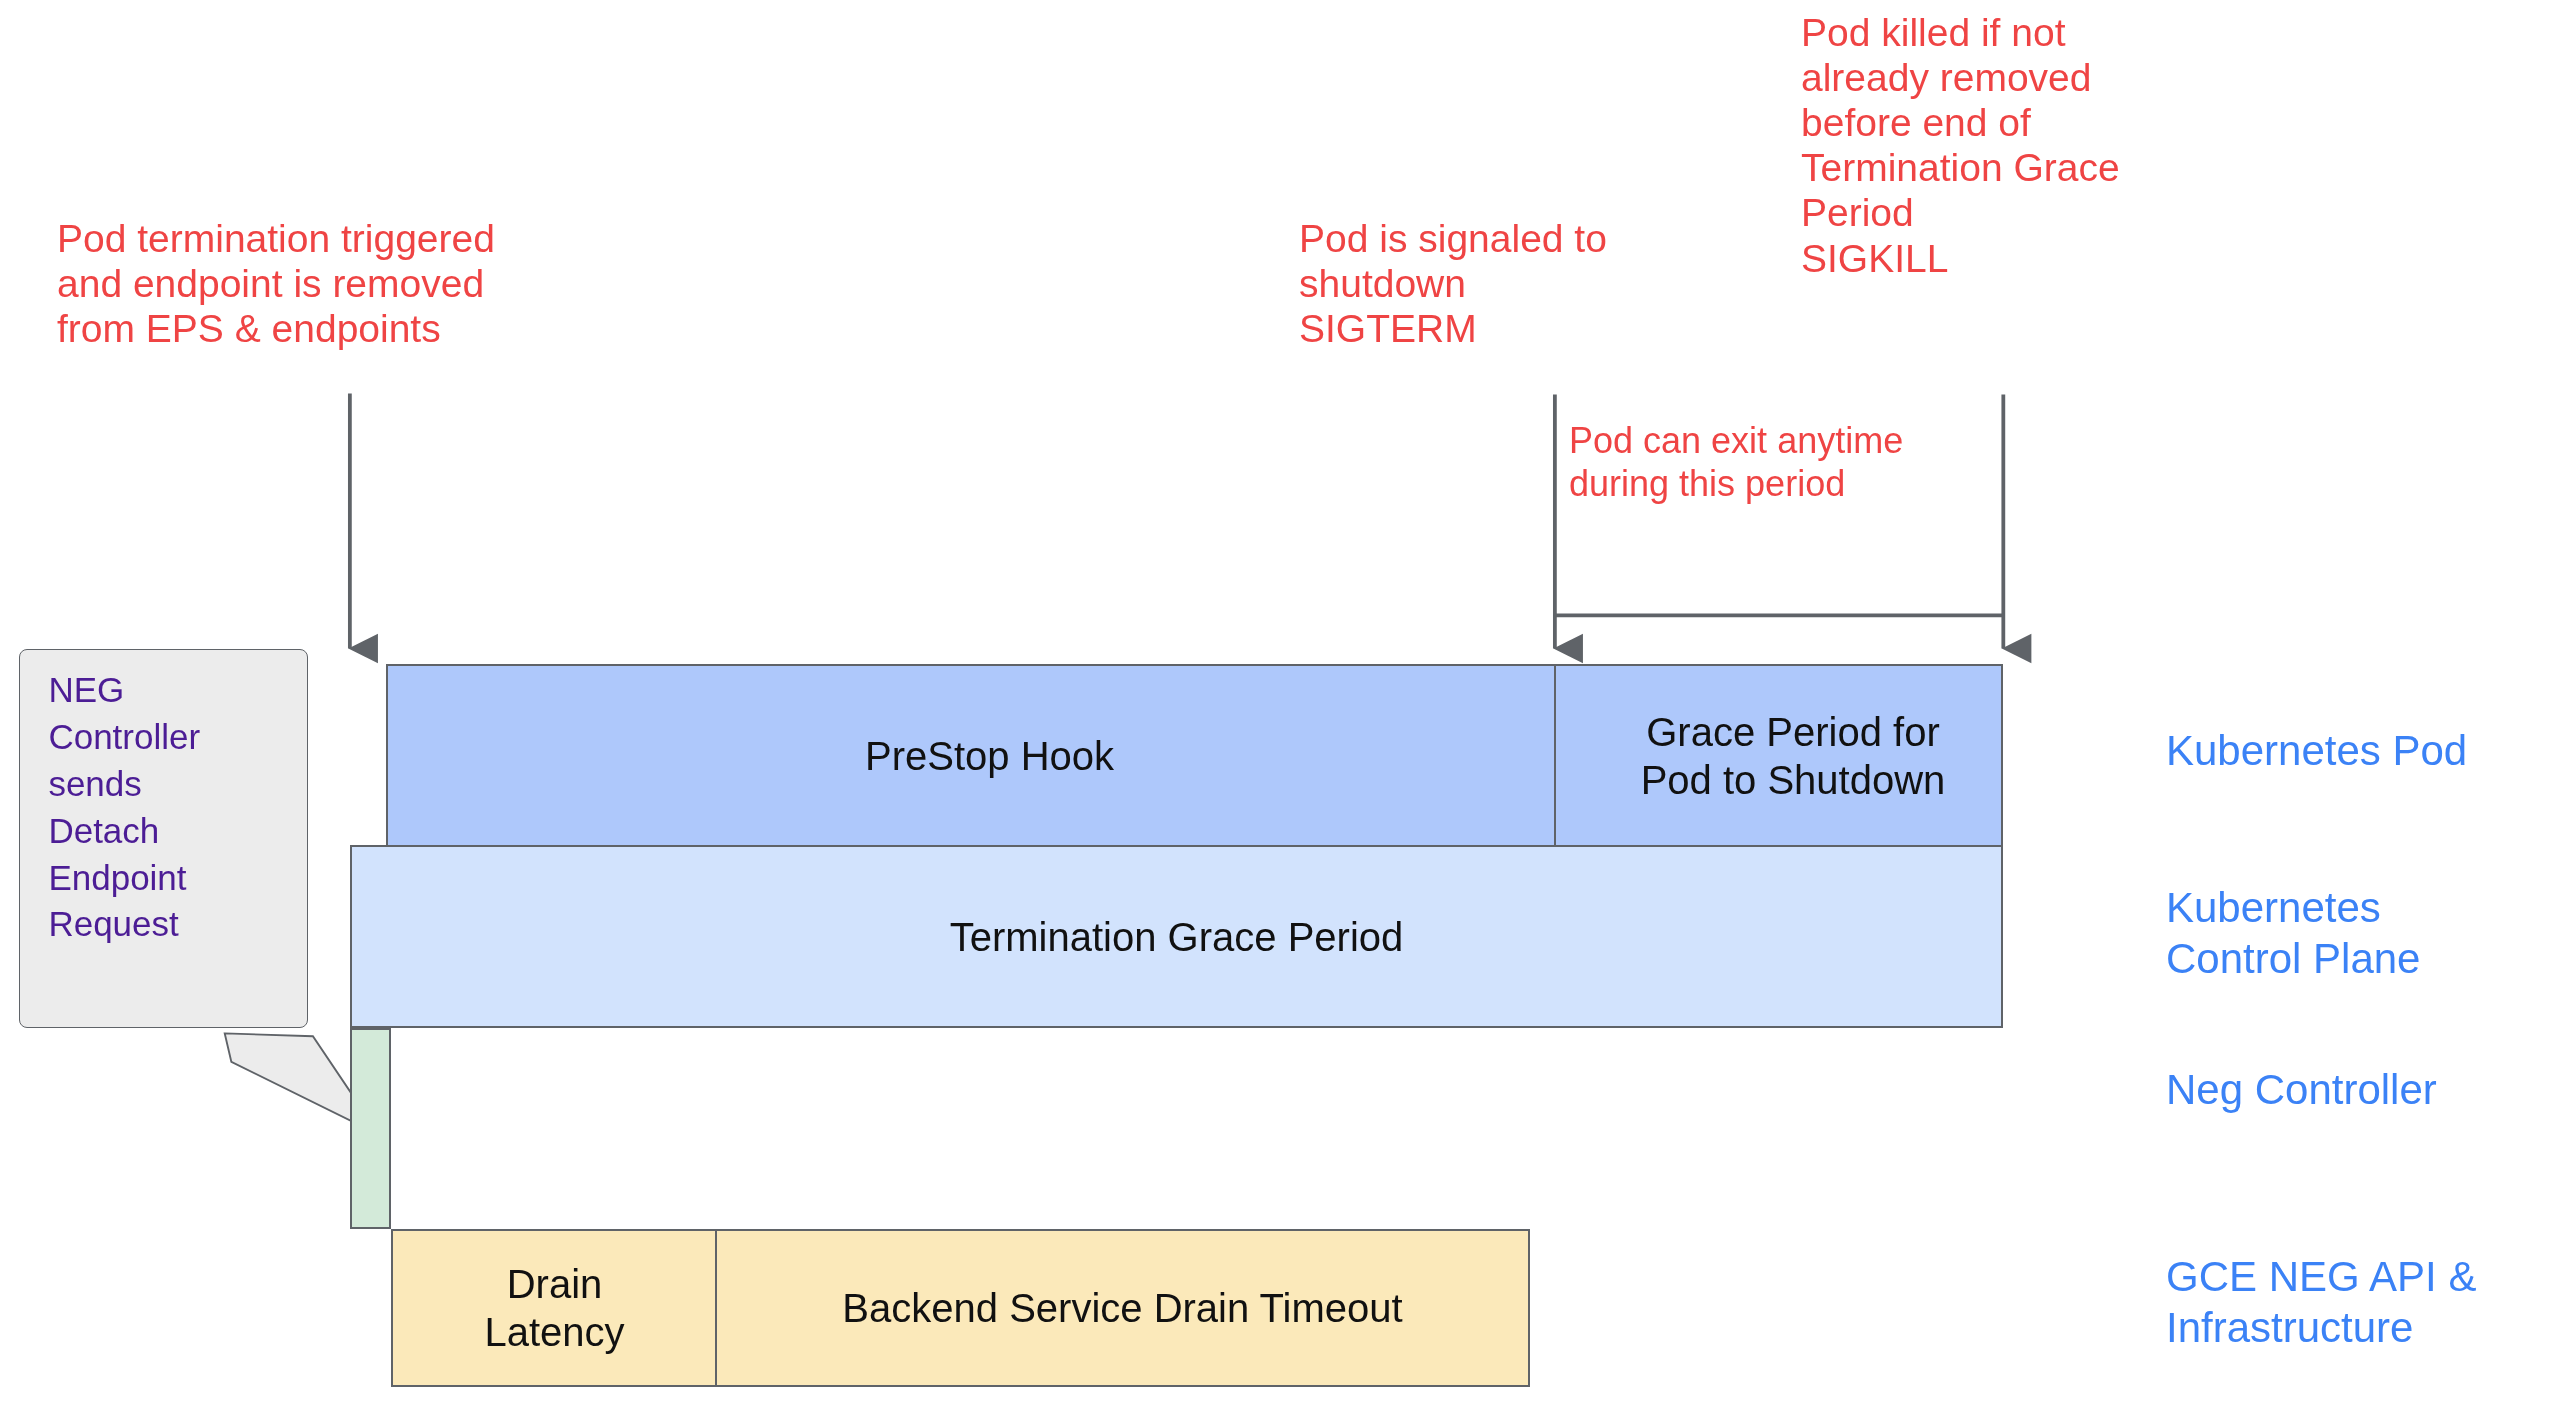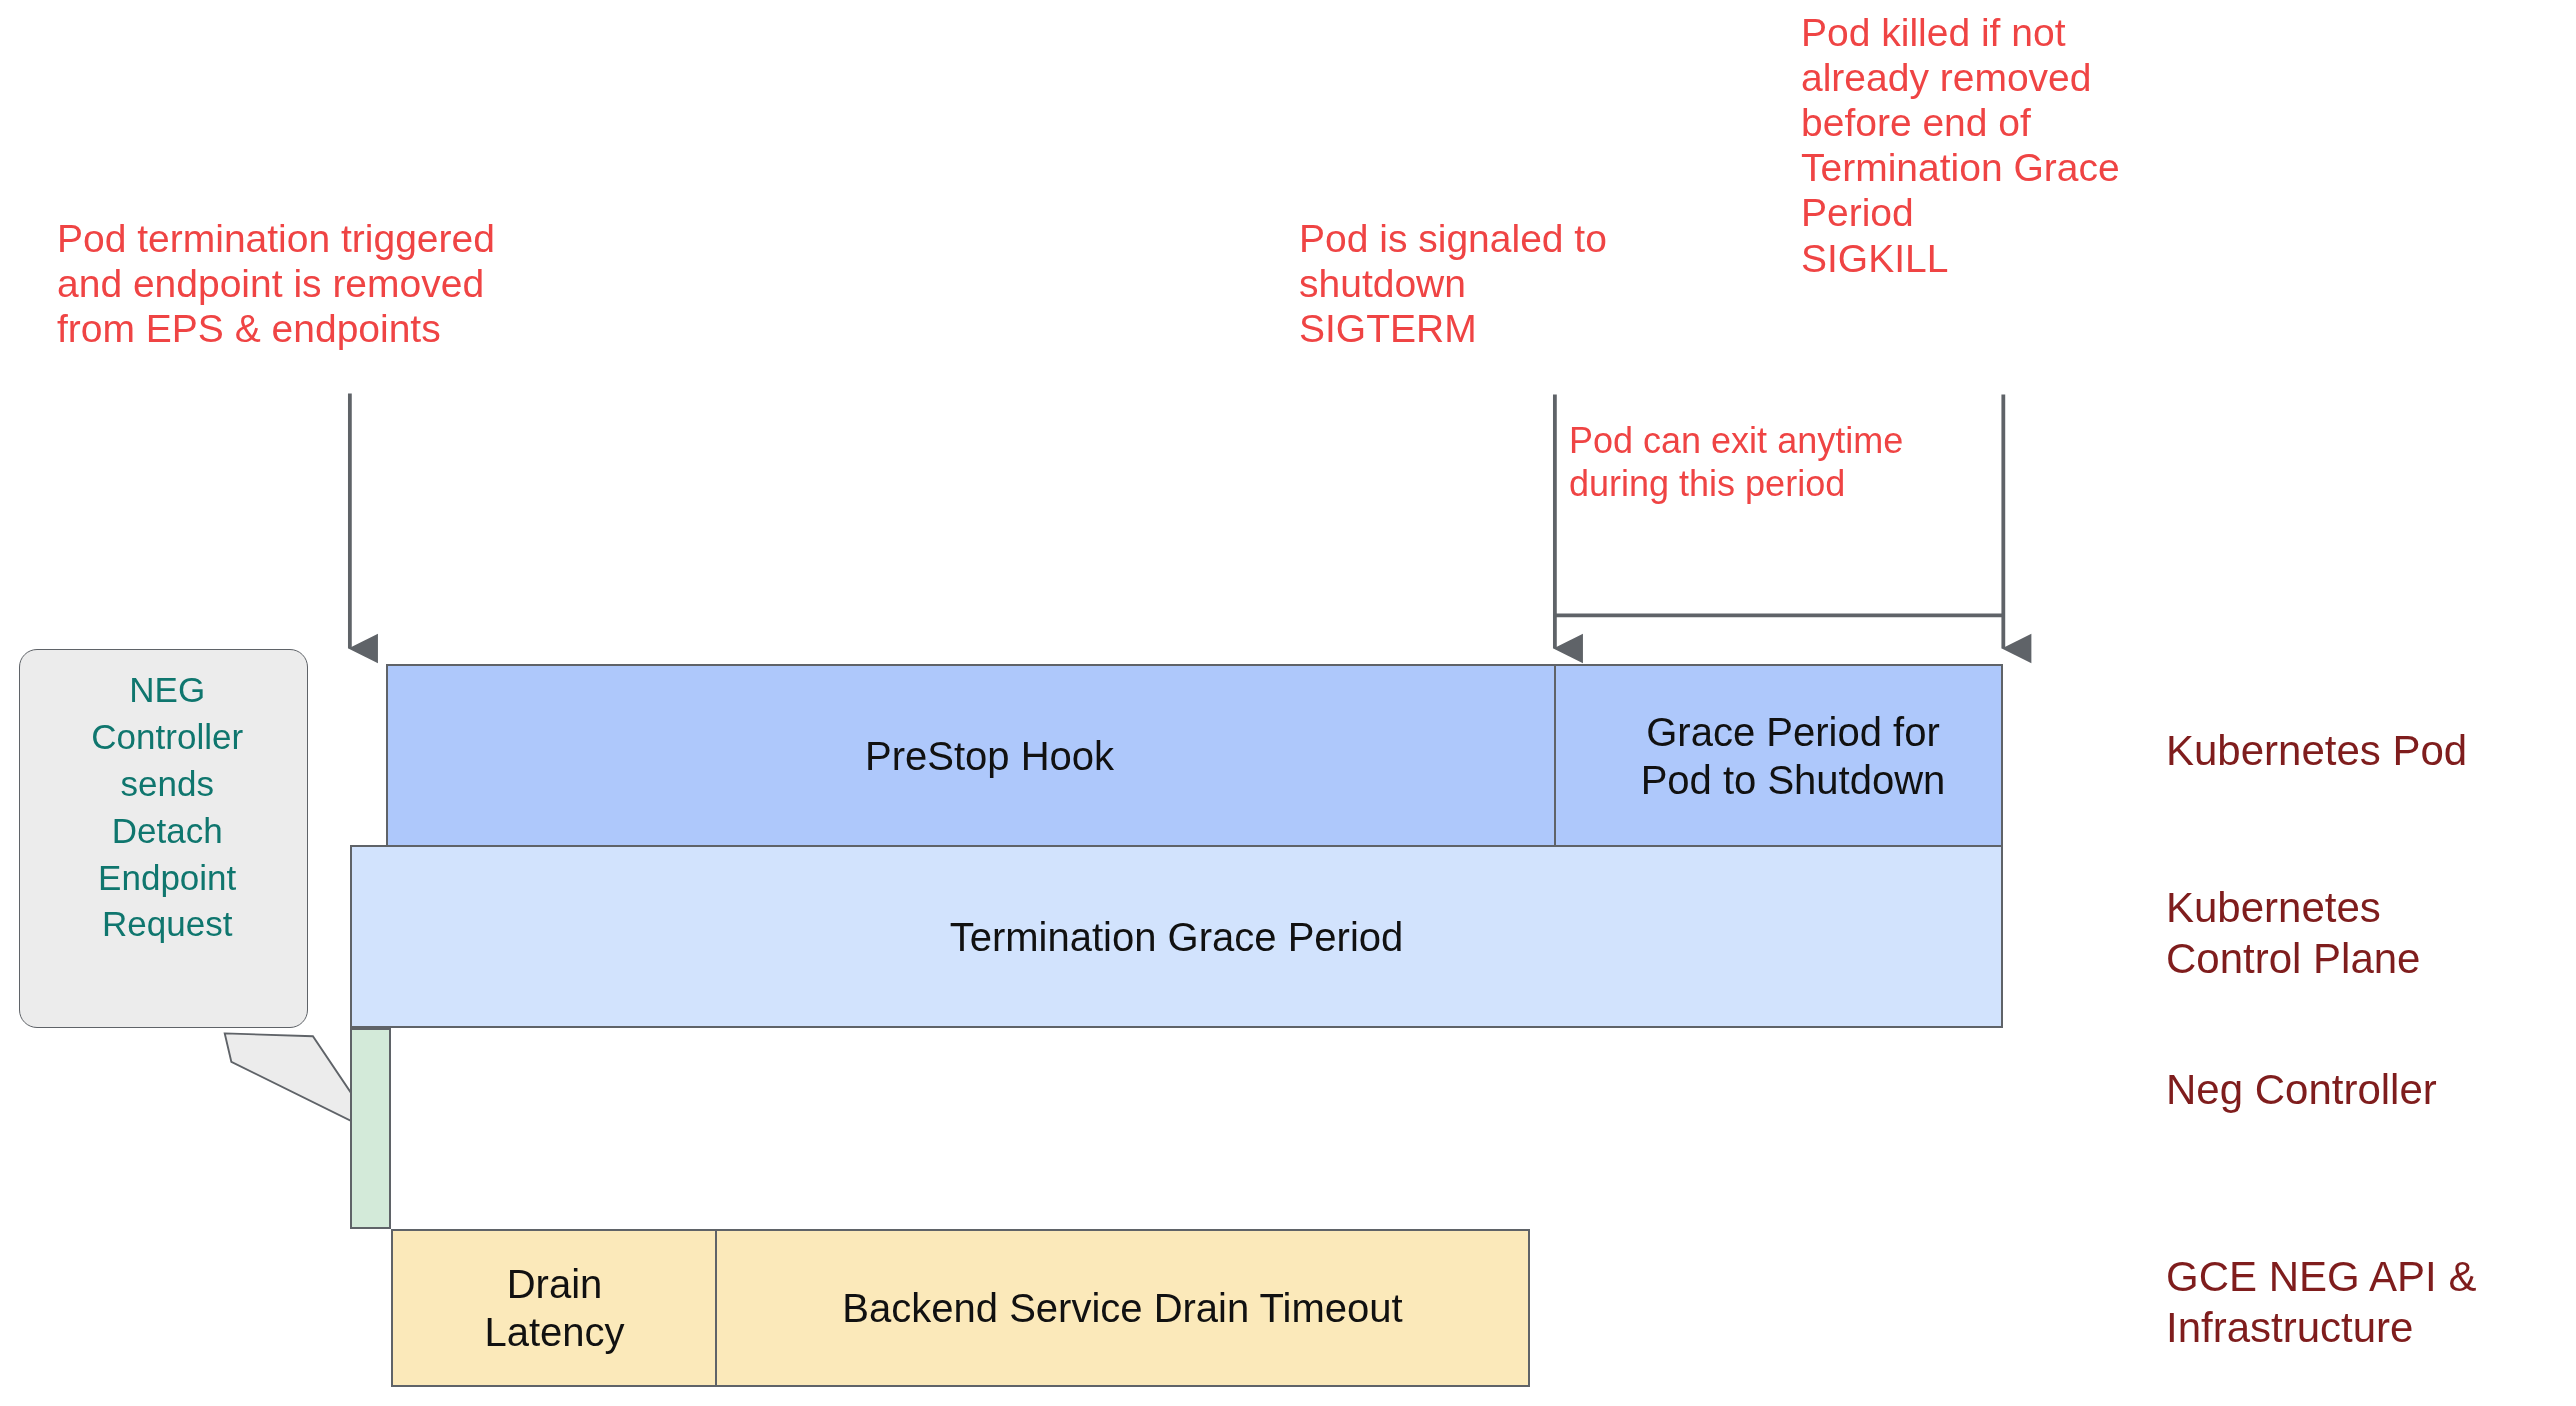--- a/index.html
+++ b/index.html
@@ -46,37 +46,36 @@
   .bar-grace     { background: #aec8fb; }
   .bar-tgp       { background: #d2e3fd; }
   .bar-neg       { background: #d3ead9; }
   .bar-drain     { background: #fbe9ba; }
   .bar-bsdt      { background: #fbe9ba; }
 
   .lane-label {
     position: absolute;
     font-size: 42px;
     line-height: 1.22;
-    color: #7f1d1d;
+    color: #3b82f6;
     text-align: left;
     white-space: pre-line;
   }
 
   .callout {
     position: absolute;
     box-sizing: border-box;
     background: #ececec;
     border: 1.9px solid #5f6368;
-    border-radius: 18px;
+    border-radius: 8px;
     font-size: 35px;
     line-height: 1.34;
-    color: #0f766e;
+    color: #4c1d95;
     padding: 17px 21px 17px 28.4px;
     white-space: pre-line;
-    text-align: center;
   }
   svg.overlay {
     position: absolute;
     left: 0; top: 0;
     width: 2576px;
     height: 1406px;
     pointer-events: none;
     overflow: visible;
   }
 </style>

